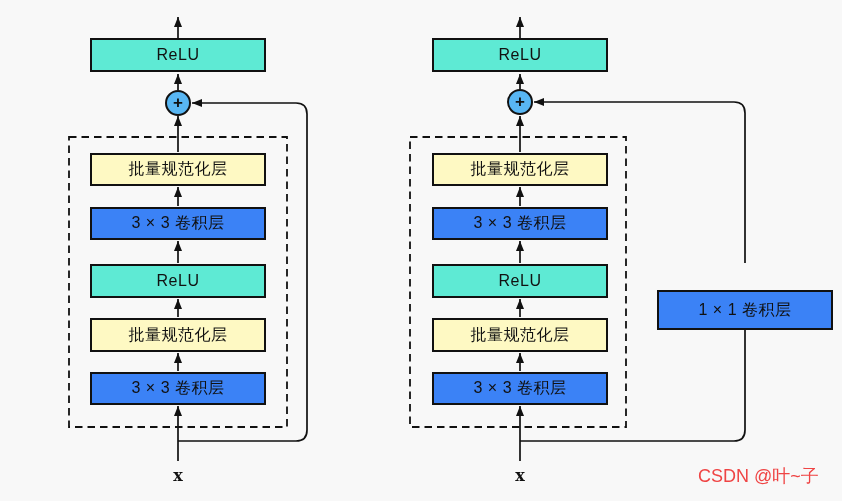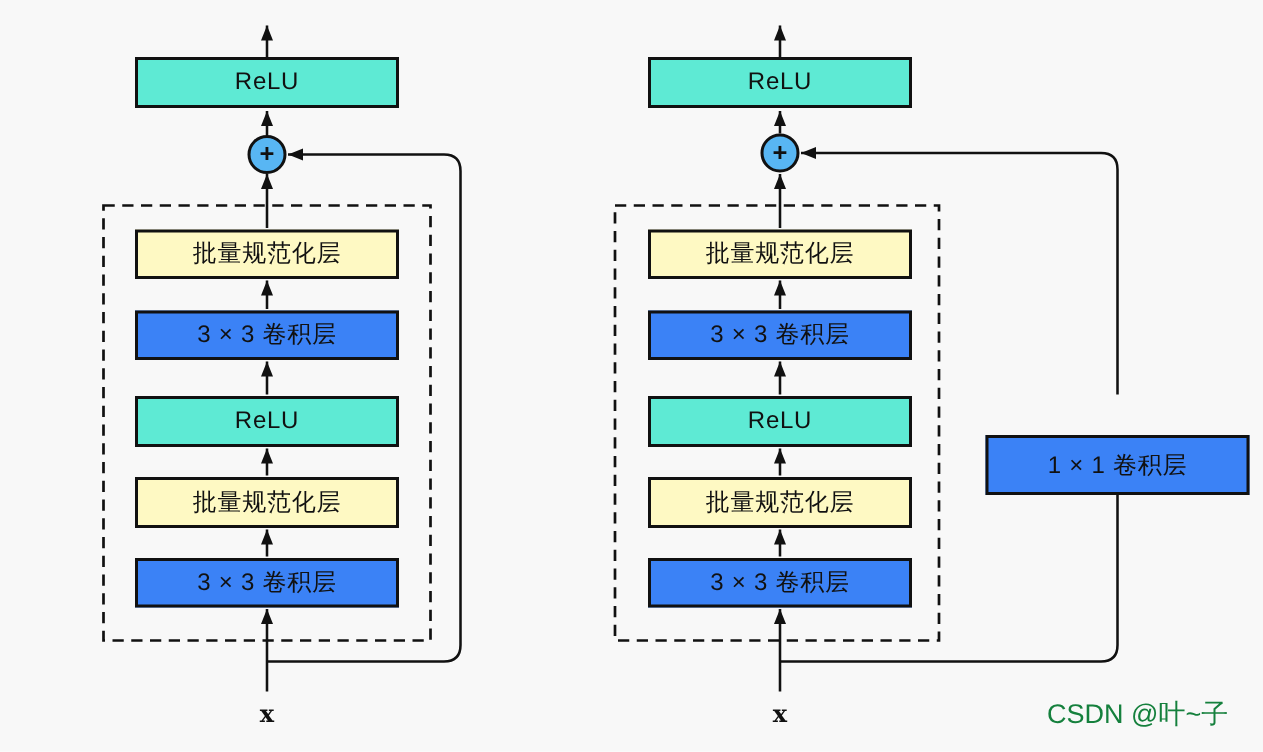--- a/index.html
+++ b/index.html
@@ -89,21 +89,21 @@
     color: #111111;
   }
   .x-left  { left: 158px; }
   .x-right { left: 500px; }
 
   .watermark {
     position: absolute;
     left: 698px;
     top: 464px;
     font-size: 18px;
-    color: #15803d;
+    color: #ef4444;
     white-space: nowrap;
   }
 </style>
 </head>
 <body>
 
 <div class="canvas">
 
   <svg class="wires" viewBox="0 0 842 501" xmlns="http://www.w3.org/2000/svg">
     <defs>

